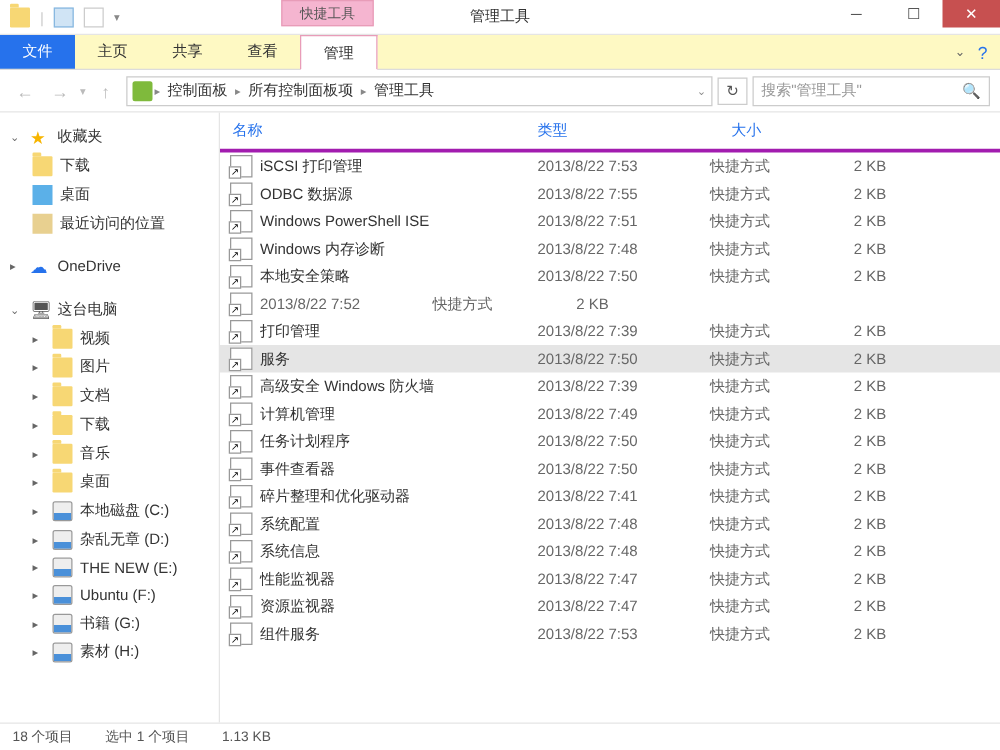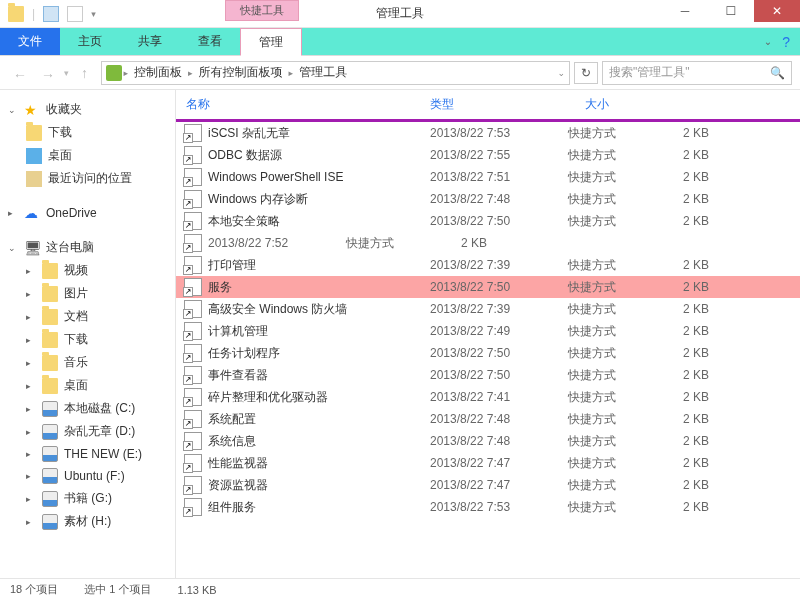--- a/index.html
+++ b/index.html
@@ -7,21 +7,21 @@
     
     .titlebar { height: 28px; background: #fff; display: flex; align-items: center; border-bottom: 1px solid #e5e5e5; position: relative; }
     .titlebar-icons { display: flex; gap: 8px; padding-left: 8px; align-items: center; }
     .titlebar-icon { width: 16px; height: 16px; display: inline-block; }
     .title-tab { position: absolute; left: 225px; top: 0; background: #f5b5d0; color: #555; padding: 2px 14px; font-size: 11px; border: 1px solid #e89cb8; }
     .title-text { position: absolute; left: 50%; transform: translateX(-50%); color: #333; font-size: 12px; }
     .window-controls { position: absolute; right: 0; top: 0; display: flex; }
     .win-btn { width: 46px; height: 22px; display: flex; align-items: center; justify-content: center; color: #555; cursor: pointer; }
     .win-btn.close { background: #c75050; color: #fff; }
     
-    .ribbon { height: 28px; display: flex; align-items: stretch; background: #5eead4; border-bottom: 1px solid #dcdcdc; }
+    .ribbon { height: 28px; display: flex; align-items: stretch; background: #fef9c3; border-bottom: 1px solid #dcdcdc; }
     .file-tab { background: #2672ec; color: #fff; padding: 5px 18px; font-size: 12px; }
     .ribbon-tab { padding: 5px 18px; color: #333; font-size: 12px; cursor: pointer; }
     .ribbon-tab.active { border: 1px solid #e89cb8; border-bottom: 1px solid #fff; background: #fff; margin-bottom: -1px; }
     .ribbon-right { margin-left: auto; display: flex; align-items: center; gap: 10px; padding-right: 10px; }
     .help-icon { color: #2672ec; font-size: 14px; }
     .chevron { color: #666; font-size: 10px; }
     
     .nav-bar { height: 34px; display: flex; align-items: center; padding: 0 8px; gap: 4px; background: #fff; border-bottom: 1px solid #e5e5e5; }
     .nav-arrow { width: 24px; height: 24px; border-radius: 50%; display: flex; align-items: center; justify-content: center; color: #bbb; font-size: 14px; }
     .breadcrumb-box { flex: 1; border: 1px solid #ccc; height: 24px; display: flex; align-items: center; padding: 0 4px; gap: 2px; }
@@ -41,21 +41,21 @@
     .tree-label { color: #333; white-space: nowrap; overflow: hidden; text-overflow: ellipsis; }
     
     .content { flex: 1; display: flex; flex-direction: column; }
     .col-headers { display: flex; border-bottom: 3px solid #a21caf; padding: 6px 0; }
     .col-name { width: 254px; padding-left: 10px; color: #2672ec; }
     .col-date { width: 138px; color: #2672ec; }
     .col-type { width: 115px; color: #2672ec; }
     .col-size { width: 80px; text-align: right; padding-right: 16px; color: #2672ec; }
     .file-list { flex: 1; overflow-y: auto; }
     .file-row { display: flex; align-items: center; padding: 2px 0; cursor: pointer; }
-    .file-row.selected { background: #fca5a5; }
+    .file-row.selected { background: #e5e5e5; }
     .file-icon { width: 18px; height: 18px; margin-left: 8px; margin-right: 6px; flex-shrink: 0; }
     .file-name { width: 222px; color: #333; }
     .file-date { width: 138px; color: #666; }
     .file-type { width: 115px; color: #666; }
     .file-size { width: 80px; text-align: left; padding-right: 16px; color: #666; }
     
     .statusbar { height: 22px; border-top: 1px solid #e5e5e5; display: flex; align-items: center; padding: 0 10px; gap: 26px; color: #555; font-size: 11px; }
     
     .ico-folder { background: #f7d774; border-radius: 1px; position: relative; }
     .ico-folder::before { content: ""; position: absolute; top: -3px; left: 0; width: 7px; height: 3px; background: #f7d774; border-radius: 1px 1px 0 0; }
@@ -221,21 +221,21 @@
 
   <div class="content">
     <div class="col-headers">
       <div class="col-name">名称</div>
       <div class="col-type">类型</div>
       <div class="col-size">大小</div>
     </div>
     <div class="file-list" id="file-list">
         <div class="file-row">
     <span class="file-icon ico-shortcut"></span>
-    <span class="file-name">iSCSI 杂乱无章</span>
+    <span class="file-name">iSCSI 打印管理</span>
     <span class="file-date">2013/8/22 7:53</span>
     <span class="file-type">快捷方式</span>
     <span class="file-size">2 KB</span>
         </div>
         <div class="file-row">
     <span class="file-icon ico-shortcut"></span>
     <span class="file-name">ODBC 数据源</span>
     <span class="file-date">2013/8/22 7:55</span>
     <span class="file-type">快捷方式</span>
     <span class="file-size">2 KB</span>

